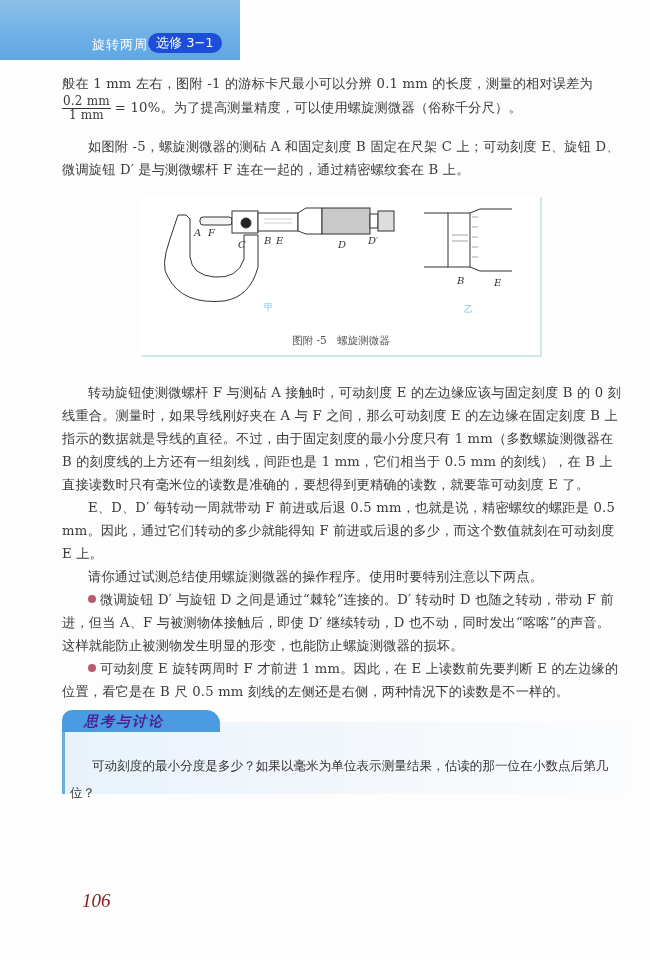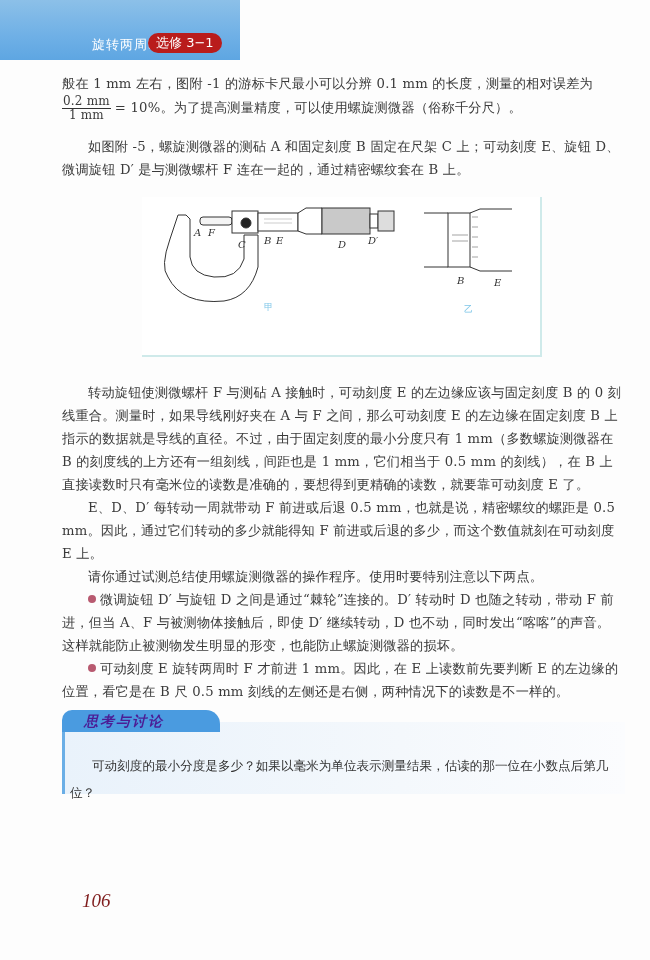--- a/index.html
+++ b/index.html
@@ -3,21 +3,21 @@
 <meta charset="utf-8">
 <style>
   html,body{margin:0;padding:0;}
   body{width:650px;height:960px;background:#fdfdfd;position:relative;overflow:hidden;
        font-family:"DejaVu Serif","Liberation Serif",serif;color:#333;}
   .header-band{position:absolute;left:0;top:0;width:240px;height:60px;
        background:linear-gradient(180deg,#8cc0e8 0%,#6fb0e6 60%,#5ea6e2 100%);}
   .header-label{position:absolute;left:92px;top:36px;font-family:"DejaVu Sans",sans-serif;
        font-size:13px;color:#fff;letter-spacing:1px;}
   .header-pill{position:absolute;left:148px;top:33px;height:20px;padding:0 8px;border-radius:11px;
-       background:#b91c1c;color:#fff;font-family:"DejaVu Sans",sans-serif;font-size:13px;line-height:20px;}
+       background:#1d4ed8;color:#fff;font-family:"DejaVu Sans",sans-serif;font-size:13px;line-height:20px;}
   .text{position:absolute;left:62px;width:560px;font-size:13.2px;line-height:23px;color:#3a3a3a;letter-spacing:.2px;}
   .indent{text-indent:26px;}
   .frac{display:inline-block;vertical-align:middle;text-align:center;font-size:12px;line-height:13px;margin-right:4px;}
   .frac .num{border-bottom:1px solid #333;padding:0 1px;}
   .figure{position:absolute;left:142px;top:197px;width:398px;height:158px;
        border-right:2px solid #cfeaea;border-bottom:2px solid #cfeaea;background:#fff;}
   .fig-caption{position:absolute;left:0;right:0;top:137px;text-align:center;font-size:10.5px;color:#555;}
   .sub-label{position:absolute;font-size:9px;color:#7fc6e8;}
   .lbl{position:absolute;font-size:10px;font-style:italic;color:#333;}
   .bullet{display:inline-block;width:8px;height:8px;border-radius:50%;background:#b85a70;margin-right:4px;vertical-align:1px;}
@@ -86,20 +86,21 @@
   <span class="lbl" style="left:66px;top:30px;">F</span>
   <span class="lbl" style="left:96px;top:42px;">C</span>
   <span class="lbl" style="left:122px;top:38px;">B</span>
   <span class="lbl" style="left:134px;top:38px;">E</span>
   <span class="lbl" style="left:196px;top:42px;">D</span>
   <span class="lbl" style="left:226px;top:38px;">D′</span>
   <span class="lbl" style="left:315px;top:78px;">B</span>
   <span class="lbl" style="left:352px;top:80px;">E</span>
   <span class="sub-label" style="left:122px;top:104px;">甲</span>
   <span class="sub-label" style="left:322px;top:106px;">乙</span>
+  <div class="fig-caption">图附 -5　螺旋测微器</div>
 </div>
 
 <div class="text indent" style="top:381px;">转动旋钮使测微螺杆 F 与测砧 A 接触时，可动刻度 E 的左边缘应该与固定刻度 B 的 0 刻线重合。测量时，如果导线刚好夹在 A 与 F 之间，那么可动刻度 E 的左边缘在固定刻度 B 上指示的数据就是导线的直径。不过，由于固定刻度的最小分度只有 1 mm（多数螺旋测微器在 B 的刻度线的上方还有一组刻线，间距也是 1 mm，它们相当于 0.5 mm 的刻线），在 B 上直接读数时只有毫米位的读数是准确的，要想得到更精确的读数，就要靠可动刻度 E 了。</div>
 <div class="text indent" style="top:496px;">E、D、D′ 每转动一周就带动 F 前进或后退 0.5 mm，也就是说，精密螺纹的螺距是 0.5 mm。因此，通过它们转动的多少就能得知 F 前进或后退的多少，而这个数值就刻在可动刻度 E 上。</div>
 <div class="text indent" style="top:565px;">请你通过试测总结使用螺旋测微器的操作程序。使用时要特别注意以下两点。</div>
 
 <div class="text indent" style="top:588px;">
   <span class="bullet"></span><span>微调旋钮 D′ 与旋钮 D 之间是通过“棘轮”连接的。D′ 转动时 D 也随之转动，带动 F 前进，但当 A、F 与被测物体接触后，即使 D′ 继续转动，D 也不动，同时发出“喀喀”的声音。这样就能防止被测物发生明显的形变，也能防止螺旋测微器的损坏。</span>
 </div>
 <div class="text indent" style="top:657px;">

